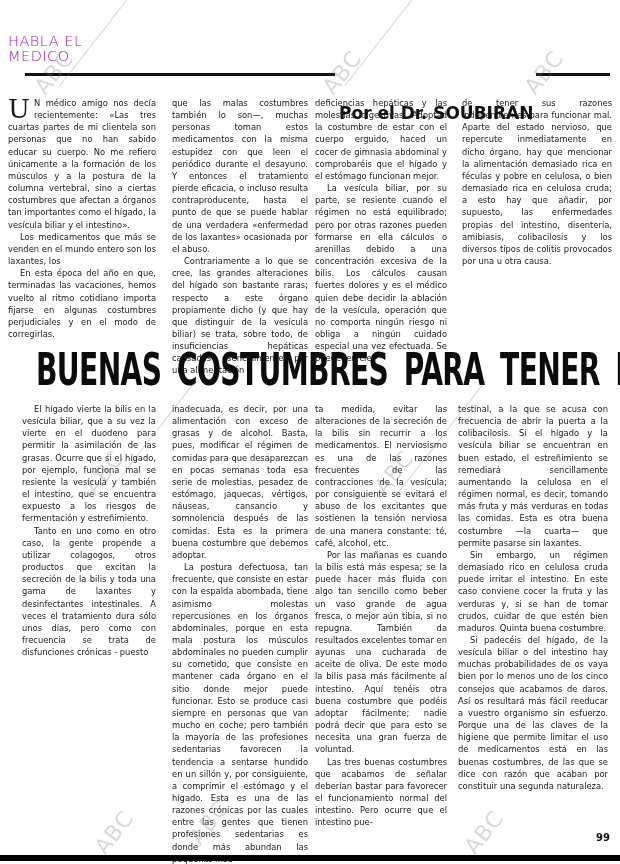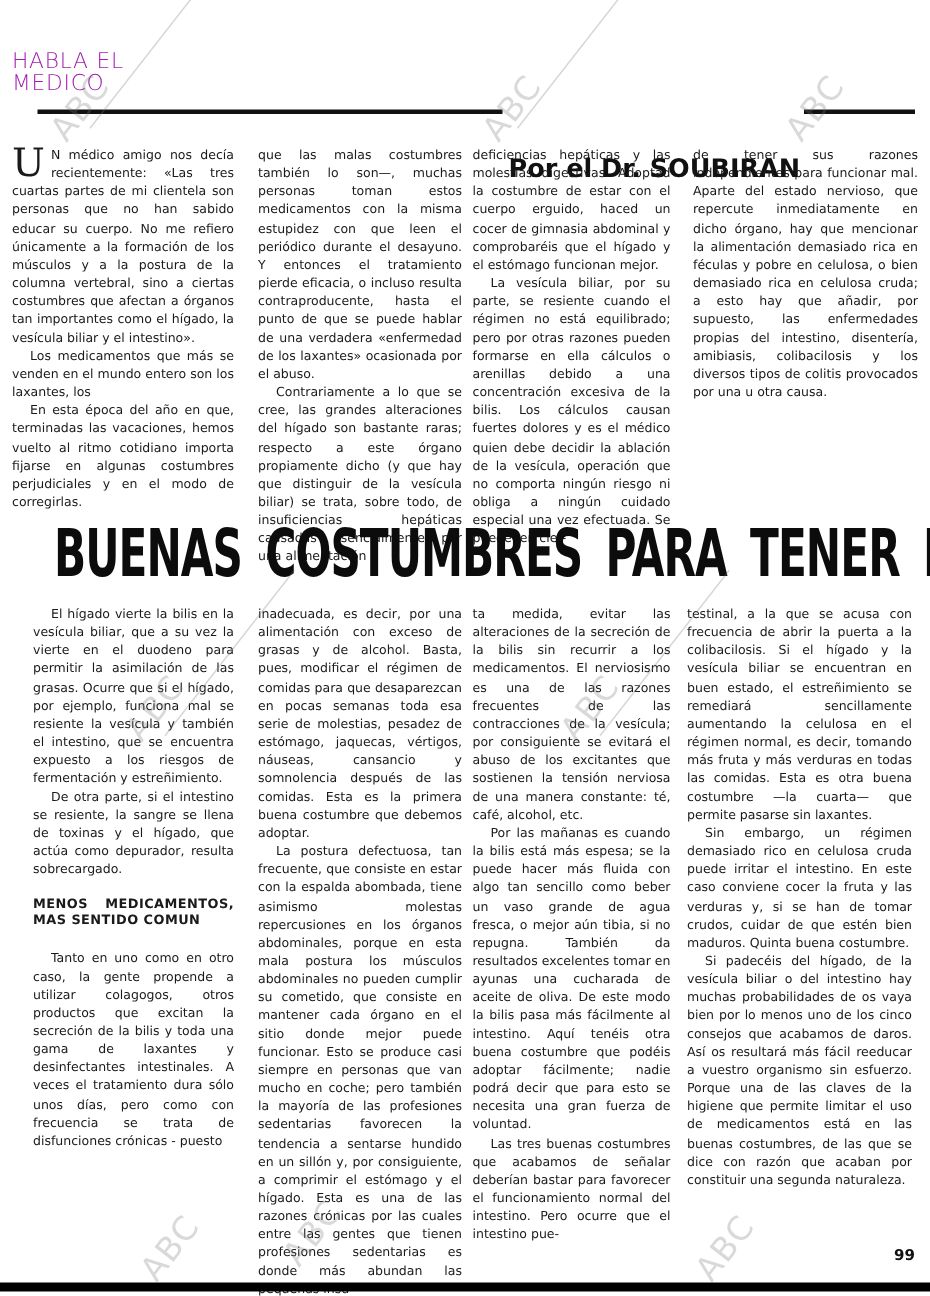--- a/index.html
+++ b/index.html
@@ -51,22 +51,20 @@
   <p>La vesícula biliar, por su parte, se resiente cuando el régimen no está equilibrado; pero por otras razones pueden formarse en ella cálculos o arenillas debido a una concentración excesiva de la bilis. Los cálculos causan fuertes dolores y es el médico quien debe decidir la ablación de la vesícula, operación que no comporta ningún riesgo ni obliga a ningún cuidado especial una vez efectuada. Se puede, en cier-</p>
 </div>
 <div class="col" style="left:462px; top:97px; width:150px;">
   <p class="noindent">de tener sus razones independientes para funcionar mal. Aparte del estado nervioso, que repercute inmediatamente en dicho órgano, hay que mencionar la alimentación demasiado rica en féculas y pobre en celulosa, o bien demasiado rica en celulosa cruda; a esto hay que añadir, por supuesto, las enfermedades propias del intestino, disentería, amibiasis, colibacilosis y los diversos tipos de colitis provocados por una u otra causa.</p>
 </div>
 
 <div class="headline" style="transform:scaleX(0.64); left:36px; font-size:44px; top:352px;">BUENAS COSTUMBRES PARA TENER BUENA SALUD</div>
 
 <div class="col" style="left:22px; top:403px; width:134px;">
   <p>El hígado vierte la bilis en la vesícula biliar, que a su vez la vierte en el duodeno para permitir la asimilación de las grasas. Ocurre que si el hígado, por ejemplo, funciona mal se resiente la vesícula y también el intestino, que se encuentra expuesto a los riesgos de fermentación y estreñimiento.</p>
-  <p>De otra parte, si el intestino se resiente, la sangre se llena de toxinas y el hígado, que actúa como depurador, resulta sobrecargado.</p>
-  <h3>MENOS MEDICAMENTOS, MAS SENTIDO COMUN</h3>
   <p>Tanto en uno como en otro caso, la gente propende a utilizar colagogos, otros productos que excitan la secreción de la bilis y toda una gama de laxantes y desinfectantes intestinales. A veces el tratamiento dura sólo unos días, pero como con frecuencia se trata de disfunciones crónicas - puesto</p>
 </div>
 <div class="col" style="left:172px; top:403px; width:136px;">
   <p class="noindent">inadecuada, es decir, por una alimentación con exceso de grasas y de alcohol. Basta, pues, modificar el régimen de comidas para que desaparezcan en pocas semanas toda esa serie de molestias, pesadez de estómago, jaquecas, vértigos, náuseas, cansancio y somnolencia después de las comidas. Esta es la primera buena costumbre que debemos adoptar.</p>
   <p>La postura defectuosa, tan frecuente, que consiste en estar con la espalda abombada, tiene asimismo molestas repercusiones en los órganos abdominales, porque en esta mala postura los músculos abdominales no pueden cumplir su cometido, que consiste en mantener cada órgano en el sitio donde mejor puede funcionar. Esto se produce casi siempre en personas que van mucho en coche; pero también la mayoría de las profesiones sedentarias favorecen la tendencia a sentarse hundido en un sillón y, por consiguiente, a comprimir el estómago y el hígado. Esta es una de las razones crónicas por las cuales entre las gentes que tienen profesiones sedentarias es donde más abundan las pequeñas insu-</p>
 </div>
 <div class="col" style="left:315px; top:403px; width:132px;">
   <p class="noindent">ta medida, evitar las alteraciones de la secreción de la bilis sin recurrir a los medicamentos. El nerviosismo es una de las razones frecuentes de las contracciones de la vesícula; por consiguiente se evitará el abuso de los excitantes que sostienen la tensión nerviosa de una manera constante: té, café, alcohol, etc.</p>
   <p>Por las mañanas es cuando la bilis está más espesa; se la puede hacer más fluida con algo tan sencillo como beber un vaso grande de agua fresca, o mejor aún tibia, si no repugna. También da resultados excelentes tomar en ayunas una cucharada de aceite de oliva. De este modo la bilis pasa más fácilmente al intestino. Aquí tenéis otra buena costumbre que podéis adoptar fácilmente; nadie podrá decir que para esto se necesita una gran fuerza de voluntad.</p>
   <p>Las tres buenas costumbres que acabamos de señalar deberían bastar para favorecer el funcionamiento normal del intestino. Pero ocurre que el intestino pue-</p>

